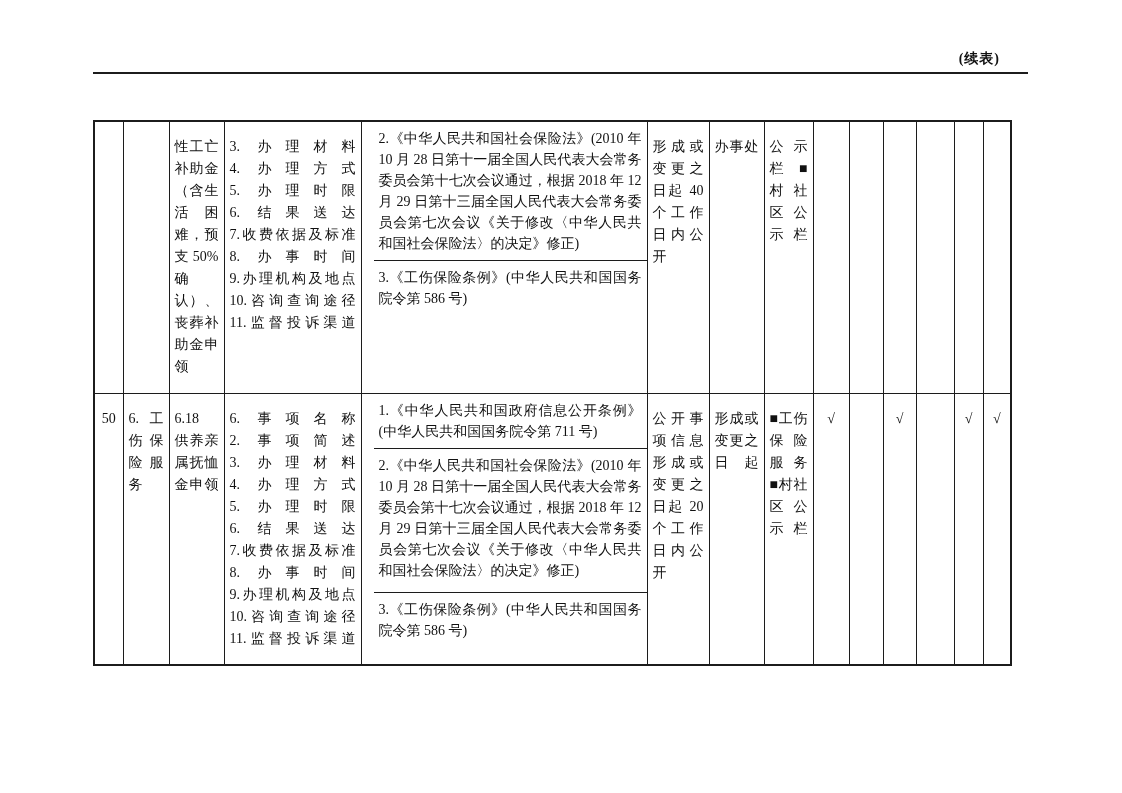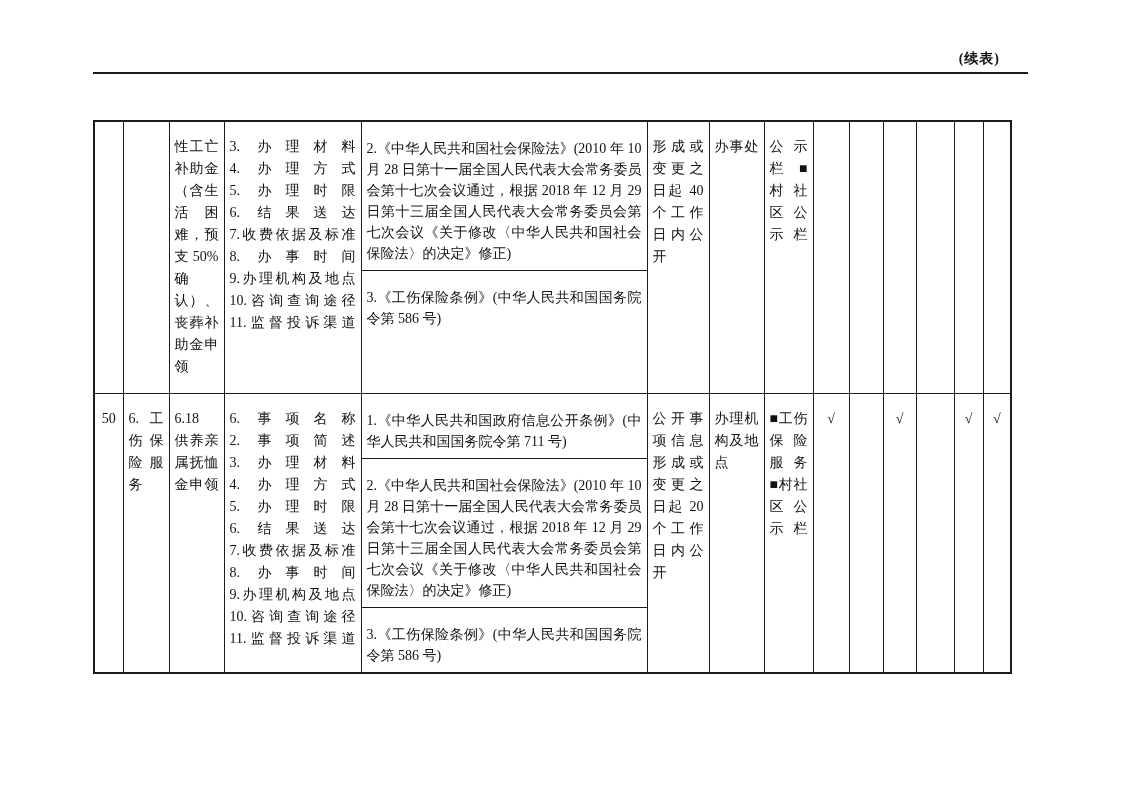--- a/index.html
+++ b/index.html
@@ -56,26 +56,27 @@
   tr.row-a { height: 272px; }
   tr.row-b { height: 216px; }
   .j {
     text-align: justify;
     text-justify: inter-character;
     text-align-last: justify;
   }
   .center { text-align: center; }
   .law-cell { padding: 0 !important; }
   .law {
-    padding: 16px 5px 6px 5px;
+    padding: 6px 5px 6px 5px;
     border-bottom: 1px solid #1c1c1c;
     text-align: justify;
     text-justify: inter-character;
     line-height: 21px;
     box-sizing: border-box;
+    margin-left: 12px;
   }
   .law:last-child { border-bottom: none; font-family: Liberation Serif, serif; }
   .mh-a { min-height: 137px; }
   .mh-b { min-height: 51px; font-family: Liberation Serif, serif; }
   .mh-c { min-height: 144px; }
   .chk { font-size: 14px; }
 </style>
 </head>
 <body>
 
@@ -156,21 +157,21 @@
           <div class="j">9.办理机构及地点</div>
           <div class="j">10.咨询查询途径</div>
           <div class="j">11.监督投诉渠道</div>
         </td>
         <td class="law-cell">
           <div class="law mh-b">1.《中华人民共和国政府信息公开条例》(中华人民共和国国务院令第 711 号)</div>
           <div class="law mh-c">2.《中华人民共和国社会保险法》(2010 年 10 月 28 日第十一届全国人民代表大会常务委员会第十七次会议通过，根据 2018 年 12 月 29 日第十三届全国人民代表大会常务委员会第七次会议《关于修改〈中华人民共和国社会保险法〉的决定》修正)</div>
           <div class="law">3.《工伤保险条例》(中华人民共和国国务院令第 586 号)</div>
         </td>
         <td class="j">公开事项信息形成或变更之日起 20 个工作日内公开</td>
-        <td class="j">办理机构及地点</td>
+        <td class="j">形成或变更之日起</td>
         <td class="j">■工伤保险服务 ■村社区公示栏</td>
         <td class="center chk">√</td>
         <td class="center chk"></td>
         <td class="center chk">√</td>
         <td class="center chk"></td>
         <td class="center chk">√</td>
         <td class="center chk">√</td>
       </tr>
 
     </tbody>

